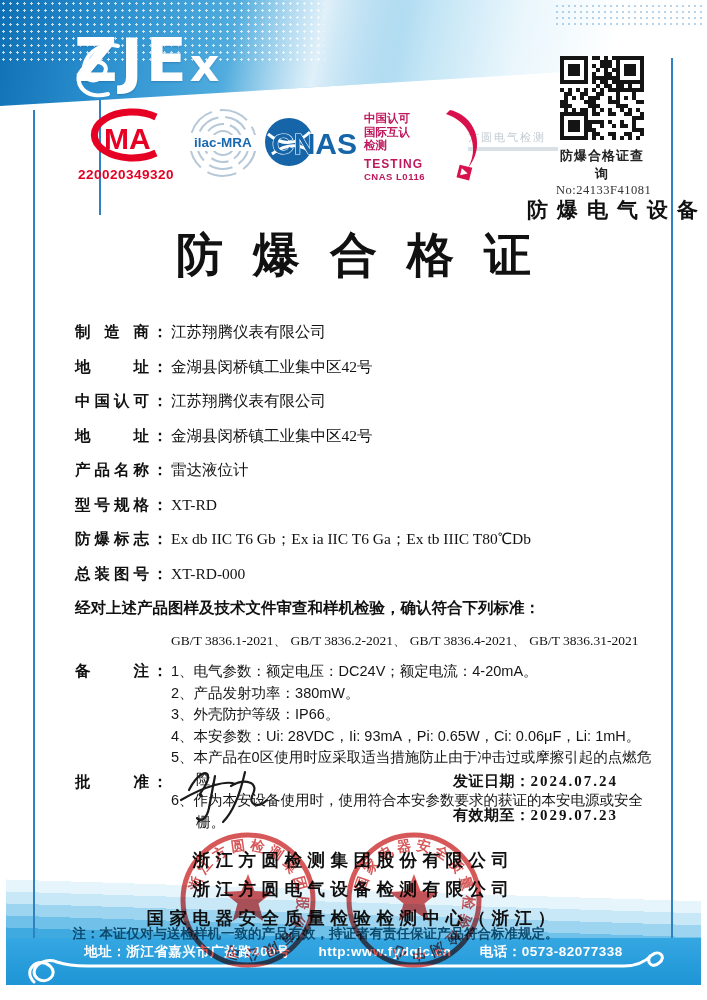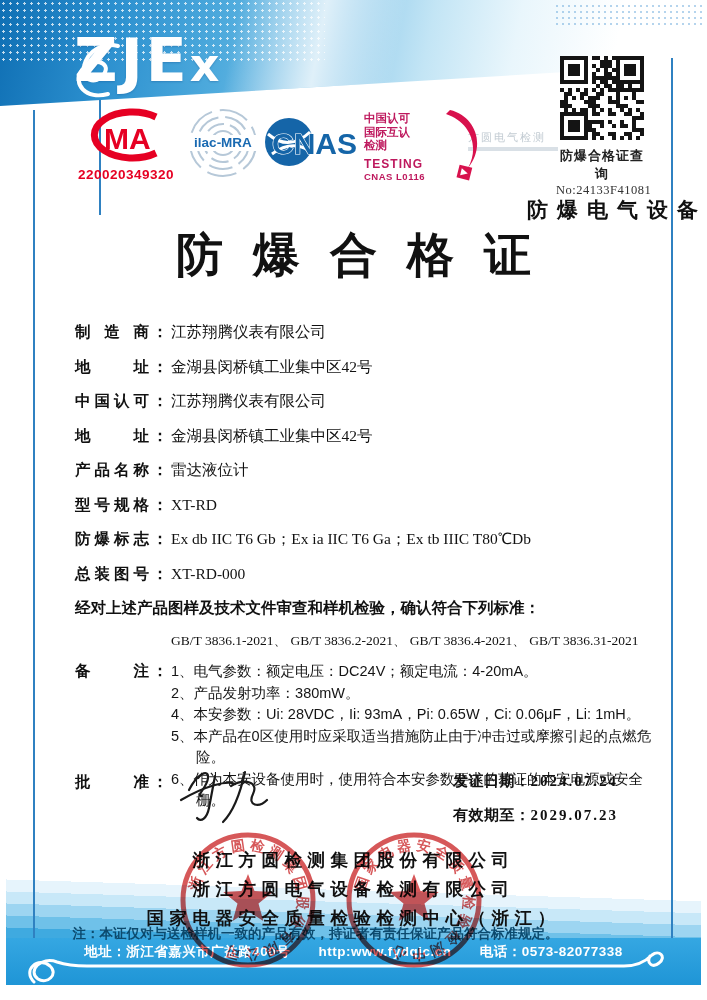--- a/index.html
+++ b/index.html
@@ -450,20 +450,21 @@
 
     <div class="statement">经对上述产品图样及技术文件审查和样机检验，确认符合下列标准：</div>
     <div class="standards">GB/T 3836.1-2021、 GB/T 3836.2-2021、 GB/T 3836.4-2021、 GB/T 3836.31-2021</div>
 
     <div class="remarks">
       <span class="jlabel">备注</span>
       <span class="colon">：</span>
       <div class="ritems">
         <div class="ritem">1、电气参数：额定电压：DC24V；额定电流：4-20mA。</div>
         <div class="ritem">2、产品发射功率：380mW。</div>
+        <div class="ritem">3、外壳防护等级：IP66。</div>
         <div class="ritem">4、本安参数：Ui: 28VDC，Ii: 93mA，Pi: 0.65W，Ci: 0.06μF，Li: 1mH。</div>
         <div class="ritem">5、本产品在0区使用时应采取适当措施防止由于冲击过或摩擦引起的点燃危险。</div>
         <div class="ritem">6、作为本安设备使用时，使用符合本安参数要求的获证的本安电源或安全栅。</div>
       </div>
     </div>
   </div>
 
   <div class="approval">
     <span class="jlabel">批准</span>
     <span class="colon">：</span>

